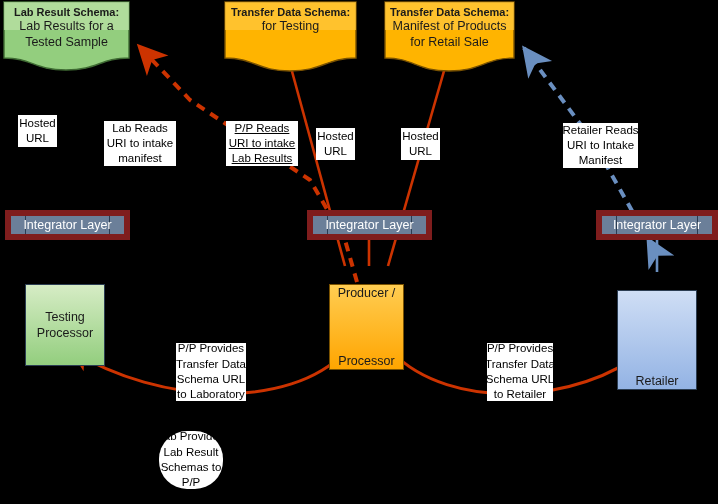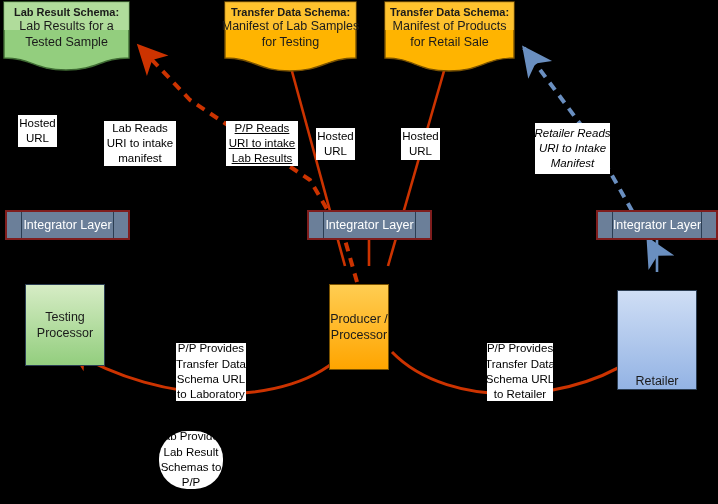--- a/index.html
+++ b/index.html
@@ -52,21 +52,21 @@
     white-space: nowrap;
   }
   .doc-line { white-space: nowrap; }
 
   
   .integrator {
     position: absolute;
     height: 30px;
     box-sizing: border-box;
     background: #6b7f99;
-    border: 2px solid #7f1d1d;
+    border: 6px solid #7f1d1d;
     color: #ffffff;
     font-size: 12.5px;
     display: flex;
     align-items: center;
     justify-content: center;
     z-index: 6;
   }
   .integrator::before,
   .integrator::after {
     content: "";
@@ -182,21 +182,20 @@
     <div class="doc-line">Lab Results for a</div>
     <div class="doc-line">Tested Sample</div>
   </div>
 
   <div class="doc-shape" style="left:222px; top:0px; width:137px; height:72px;">
     <svg class="doc-bg" viewBox="0 0 137 72" preserveAspectRatio="none">
       <path d="M3,2 L134,2 L134,58 C104,58 101,71 68,71 C35,71 33,58 3,58 Z" fill="#ffb400" stroke="#7a5200" stroke-width="1.4"></path>
       <path d="M3,2 L134,2 L134,30 L3,30 Z" fill="#ffc740" opacity="0.7"></path>
     </svg>
     <div class="doc-title">Transfer Data Schema:</div>
-    <div class="doc-line">Manifest of Lab Samples</div>
     <div class="doc-line">for Testing</div>
   </div>
 
   <div class="doc-shape" style="left:382px; top:0px; width:135px; height:72px;">
     <svg class="doc-bg" viewBox="0 0 135 72" preserveAspectRatio="none">
       <path d="M3,2 L132,2 L132,58 C103,58 100,71 67,71 C34,71 32,58 3,58 Z" fill="#ffb400" stroke="#7a5200" stroke-width="1.4"></path>
       <path d="M3,2 L132,2 L132,30 L3,30 Z" fill="#ffc740" opacity="0.7"></path>
     </svg>
     <div class="doc-title">Transfer Data Schema:</div>
     <div class="doc-line">Manifest of Products</div>
@@ -213,21 +212,21 @@
 
   <div class="integrator" style="left:596px; top:210px; width:122px;">
     <span>Integrator Layer</span>
   </div>
 
   <div class="entity lab" style="left:25px; top:266px; width:80px; height:82px;">
     <div>Testing</div>
     <div>Processor</div>
   </div>
 
-  <div class="entity producer" style="left:329px; top:266px; width:60px; height:86px;">
+  <div class="entity producer" style="left:329px; top:266px; width:75px; height:86px;justify-content:space-between;">
     <div>Producer /</div>
     <div>Processor</div>
   </div>
 
   <div class="entity retailer" style="left:617px; top:272px; width:80px; height:100px;justify-content:flex-end;">
     <div>Retailer</div>
   </div>
 
   <div class="edge-label" style="left:18px; top:115px; width:39px; height:32px;">
     <span class="ln">Hosted</span>
@@ -249,21 +248,21 @@
   <div class="edge-label" style="left:316px; top:128px; width:39px; height:32px;">
     <span class="ln">Hosted</span>
     <span class="ln">URL</span>
   </div>
 
   <div class="edge-label" style="left:401px; top:128px; width:39px; height:32px;">
     <span class="ln">Hosted</span>
     <span class="ln">URL</span>
   </div>
 
-  <div class="edge-label" style="left:535px; top:123px; width:75px; height:51px;font-style:italic;">
+  <div class="edge-label" style="left:563px; top:123px; width:75px; height:45px;">
     <span class="ln">Retailer Reads</span>
     <span class="ln">URI to Intake</span>
     <span class="ln">Manifest</span>
   </div>
 
   <div class="edge-label" style="left:176px; top:343px; width:70px; height:58px;">
     <span class="ln">P/P Provides</span>
     <span class="ln">Transfer Data</span>
     <span class="ln">Schema URL</span>
     <span class="ln">to Laboratory</span>

